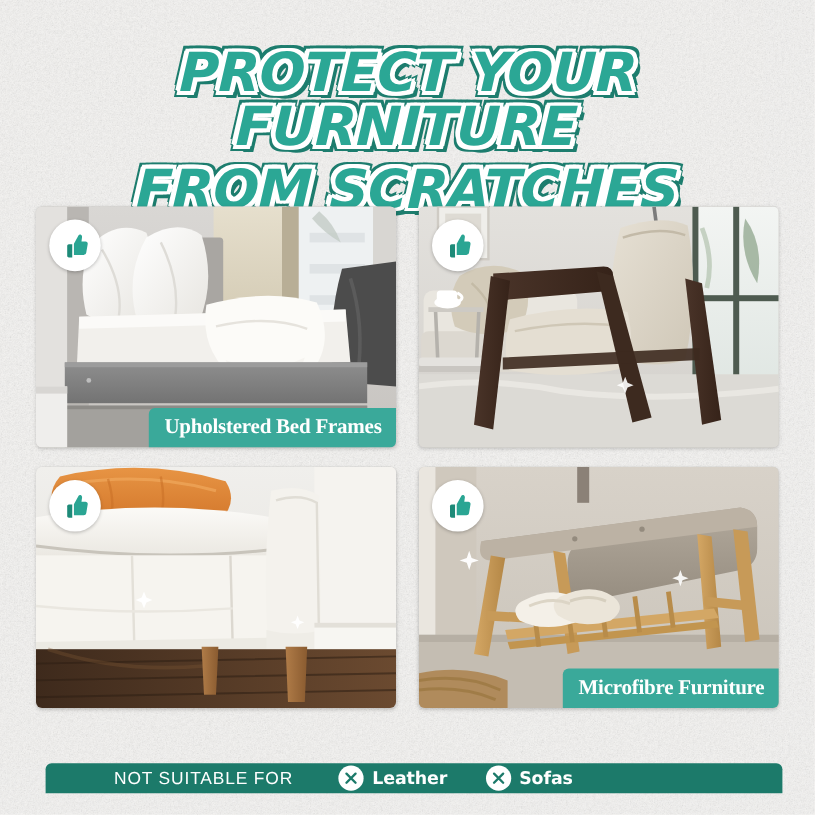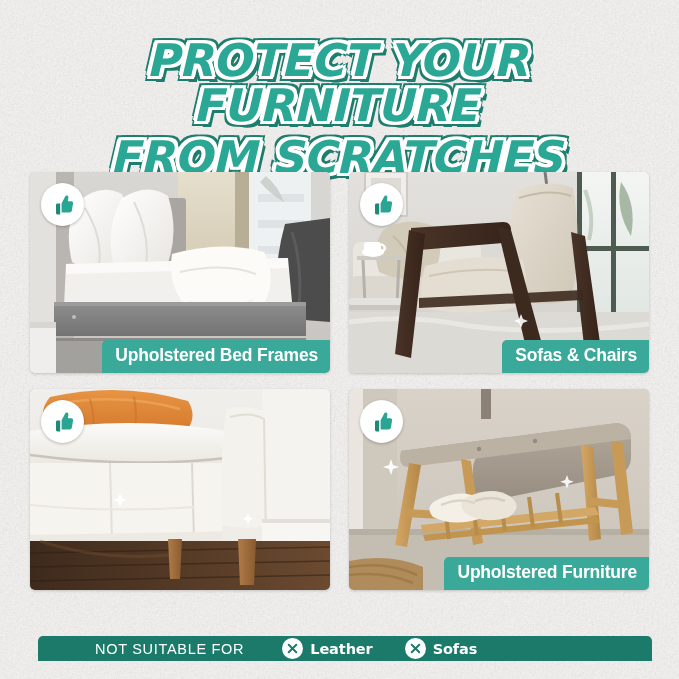--- a/index.html
+++ b/index.html
@@ -111,21 +111,21 @@
   }
   .badge svg { width: 24px; height: 24px; display: block; }
 
   
   .caption {
     position: absolute;
     right: 0;
     bottom: 0;
     background: #3aa99a;
     color: #ffffff;
-    font-family: Liberation Sans, sans-serif;
+    font-family: Liberation Serif, serif;
     font-weight: bold;
     font-size: 17.5px;
     letter-spacing: -0.2px;
     padding: 6px 12px 7px 13px;
     border-top-left-radius: 5px;
     white-space: nowrap;
     z-index: 4;
     line-height: 1.12;
   }
 
@@ -354,21 +354,20 @@
 
           <path d="M172 142 l2 5 5 2 -5 2 -2 5 -2 -5 -5 -2 5 -2 z" fill="#ffffff" opacity=".9"></path>
         </svg>
       </div>
       <div class="badge">
         <svg viewBox="0 0 24 24" xmlns="http://www.w3.org/2000/svg">
           <path d="M9.2 21.5H6.4c-.8 0-1.4-.6-1.4-1.4v-8.2c0-.8.6-1.4 1.4-1.4h2.8v11z" fill="#1d8a78"></path>
           <path d="M10.6 10.2l3.9-7.1c.3-.6 1-.8 1.6-.6.9.3 1.4 1.2 1.3 2.1l-.5 3.6h3.4c1.1 0 2 1 1.8 2.1l-1.2 7.2c-.2 1.1-1.1 1.9-2.2 1.9h-8.1V10.2z" fill="#2aa593"></path>
         </svg>
       </div>
-      <div class="caption">Sofas &amp; Chairs</div>
     </div>
 
     <div class="card">
       <div class="card-photo">
         <svg viewBox="0 0 300 201" preserveAspectRatio="xMidYMid slice" xmlns="http://www.w3.org/2000/svg">
           <defs>
             <linearGradient id="c3wall" x1="0" y1="0" x2="0" y2="1">
               <stop offset="0" stop-color="#f0efec"></stop>
                 <stop offset="1" stop-color="#e2e0da"></stop>
             </linearGradient>
@@ -489,21 +488,21 @@
           <path d="M42 70 l2 6 6 2 -6 2 -2 6 -2 -6 -6 -2 6 -2 z" fill="#ffffff" opacity=".95"></path>
           <path d="M218 86 l1.8 5 5 1.8 -5 1.8 -1.8 5 -1.8 -5 -5 -1.8 5 -1.8 z" fill="#ffffff" opacity=".9"></path>
         </svg>
       </div>
       <div class="badge">
         <svg viewBox="0 0 24 24" xmlns="http://www.w3.org/2000/svg">
           <path d="M9.2 21.5H6.4c-.8 0-1.4-.6-1.4-1.4v-8.2c0-.8.6-1.4 1.4-1.4h2.8v11z" fill="#1d8a78"></path>
           <path d="M10.6 10.2l3.9-7.1c.3-.6 1-.8 1.6-.6.9.3 1.4 1.2 1.3 2.1l-.5 3.6h3.4c1.1 0 2 1 1.8 2.1l-1.2 7.2c-.2 1.1-1.1 1.9-2.2 1.9h-8.1V10.2z" fill="#2aa593"></path>
         </svg>
       </div>
-      <div class="caption">Upholstered Furniture</div>
+      <div class="caption">Microfibre Furniture</div>
     </div>
 
   </div>
 
   <div class="footer-bar">
     <div class="footer-label">NOT SUITABLE FOR</div>
     <div class="footer-items">
 
       <div class="footer-item">
         <span class="x-icon">

